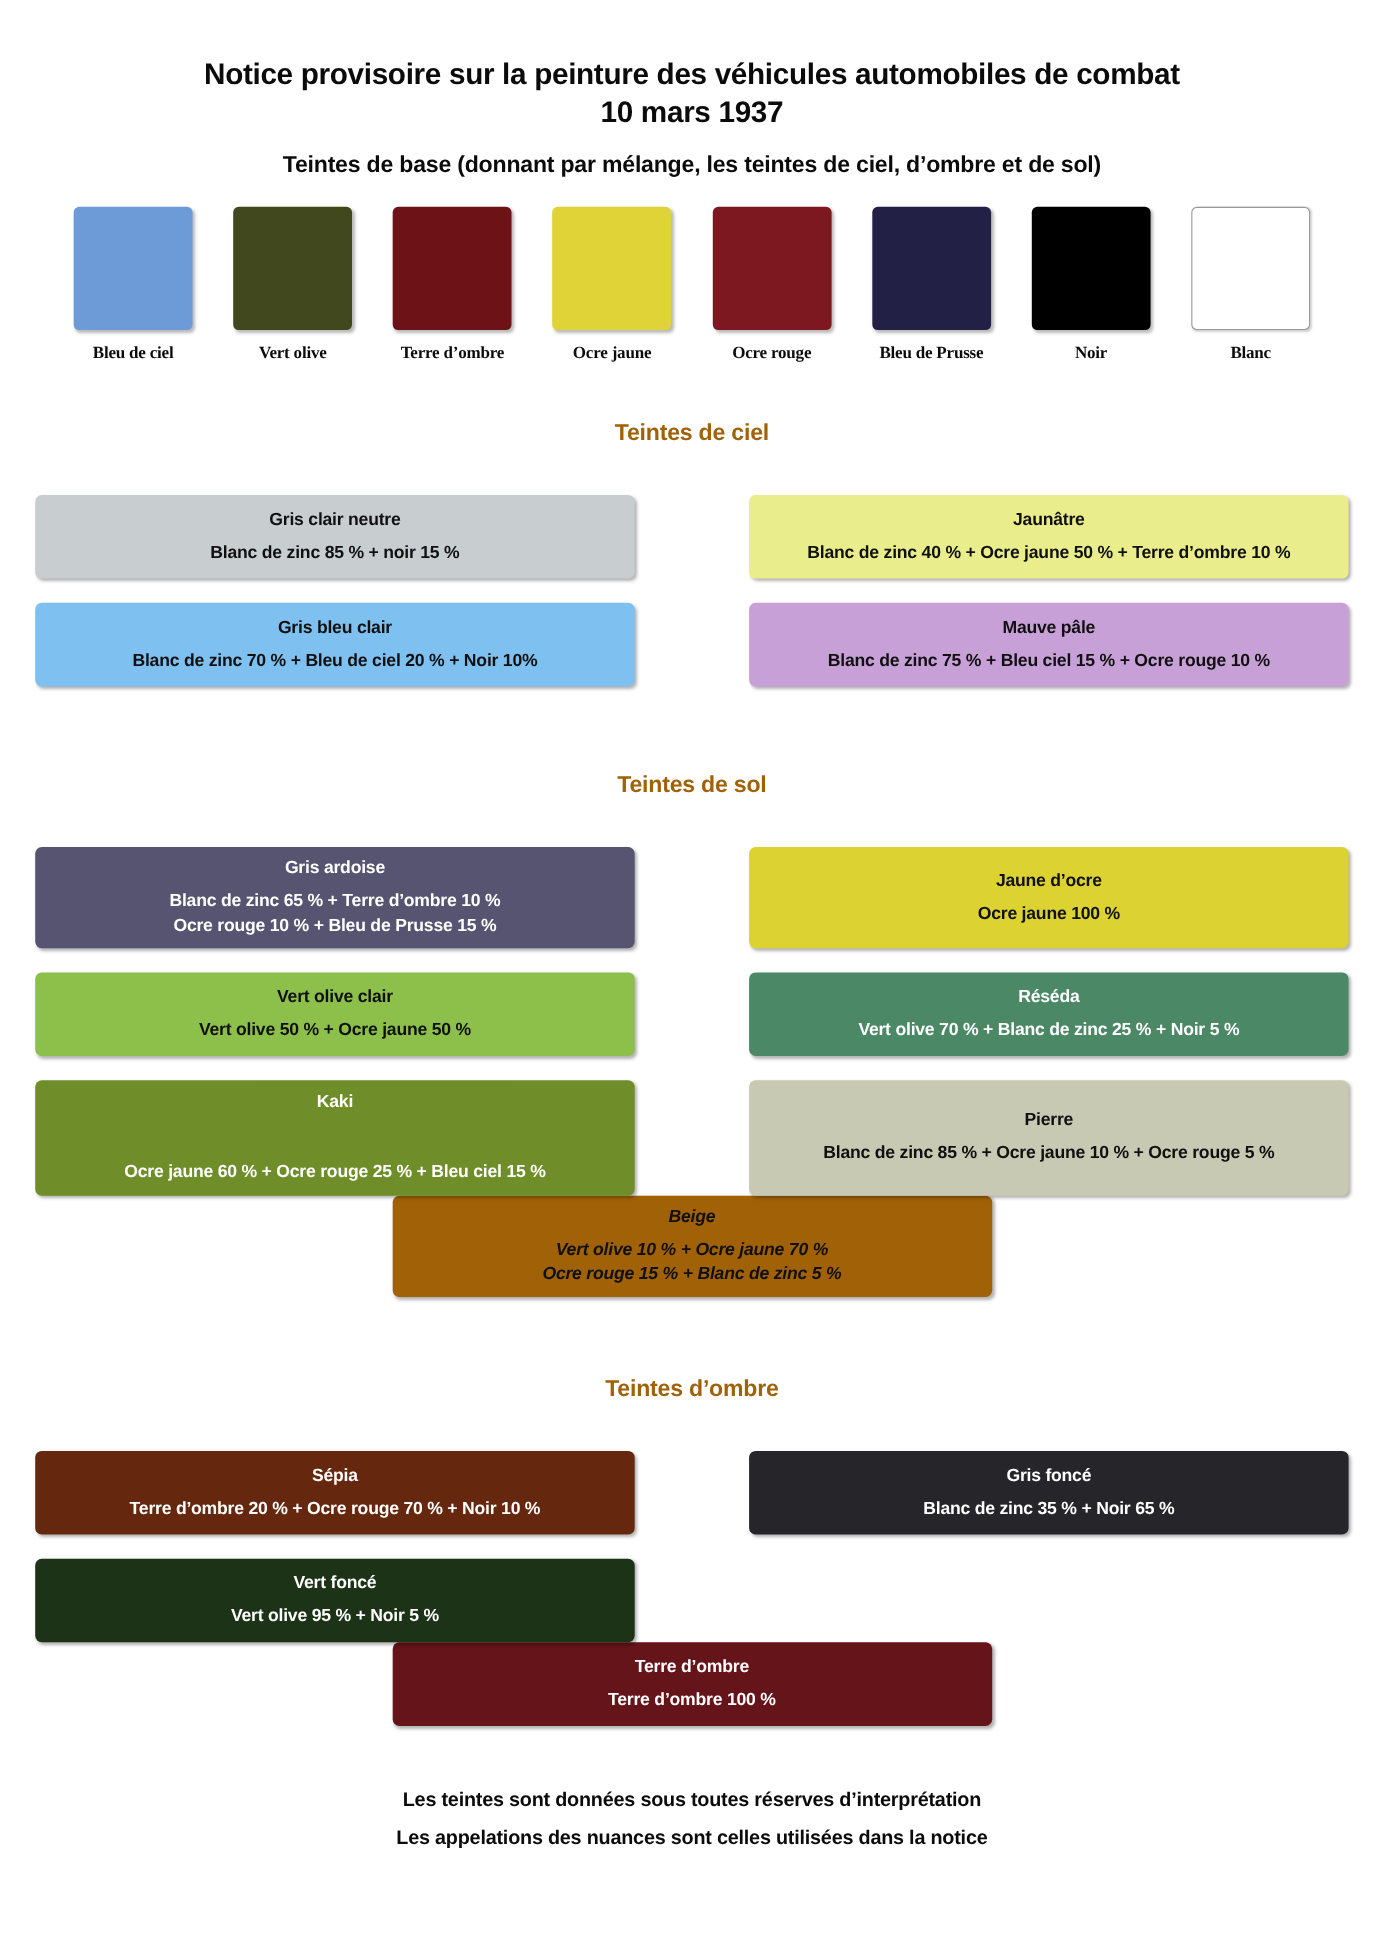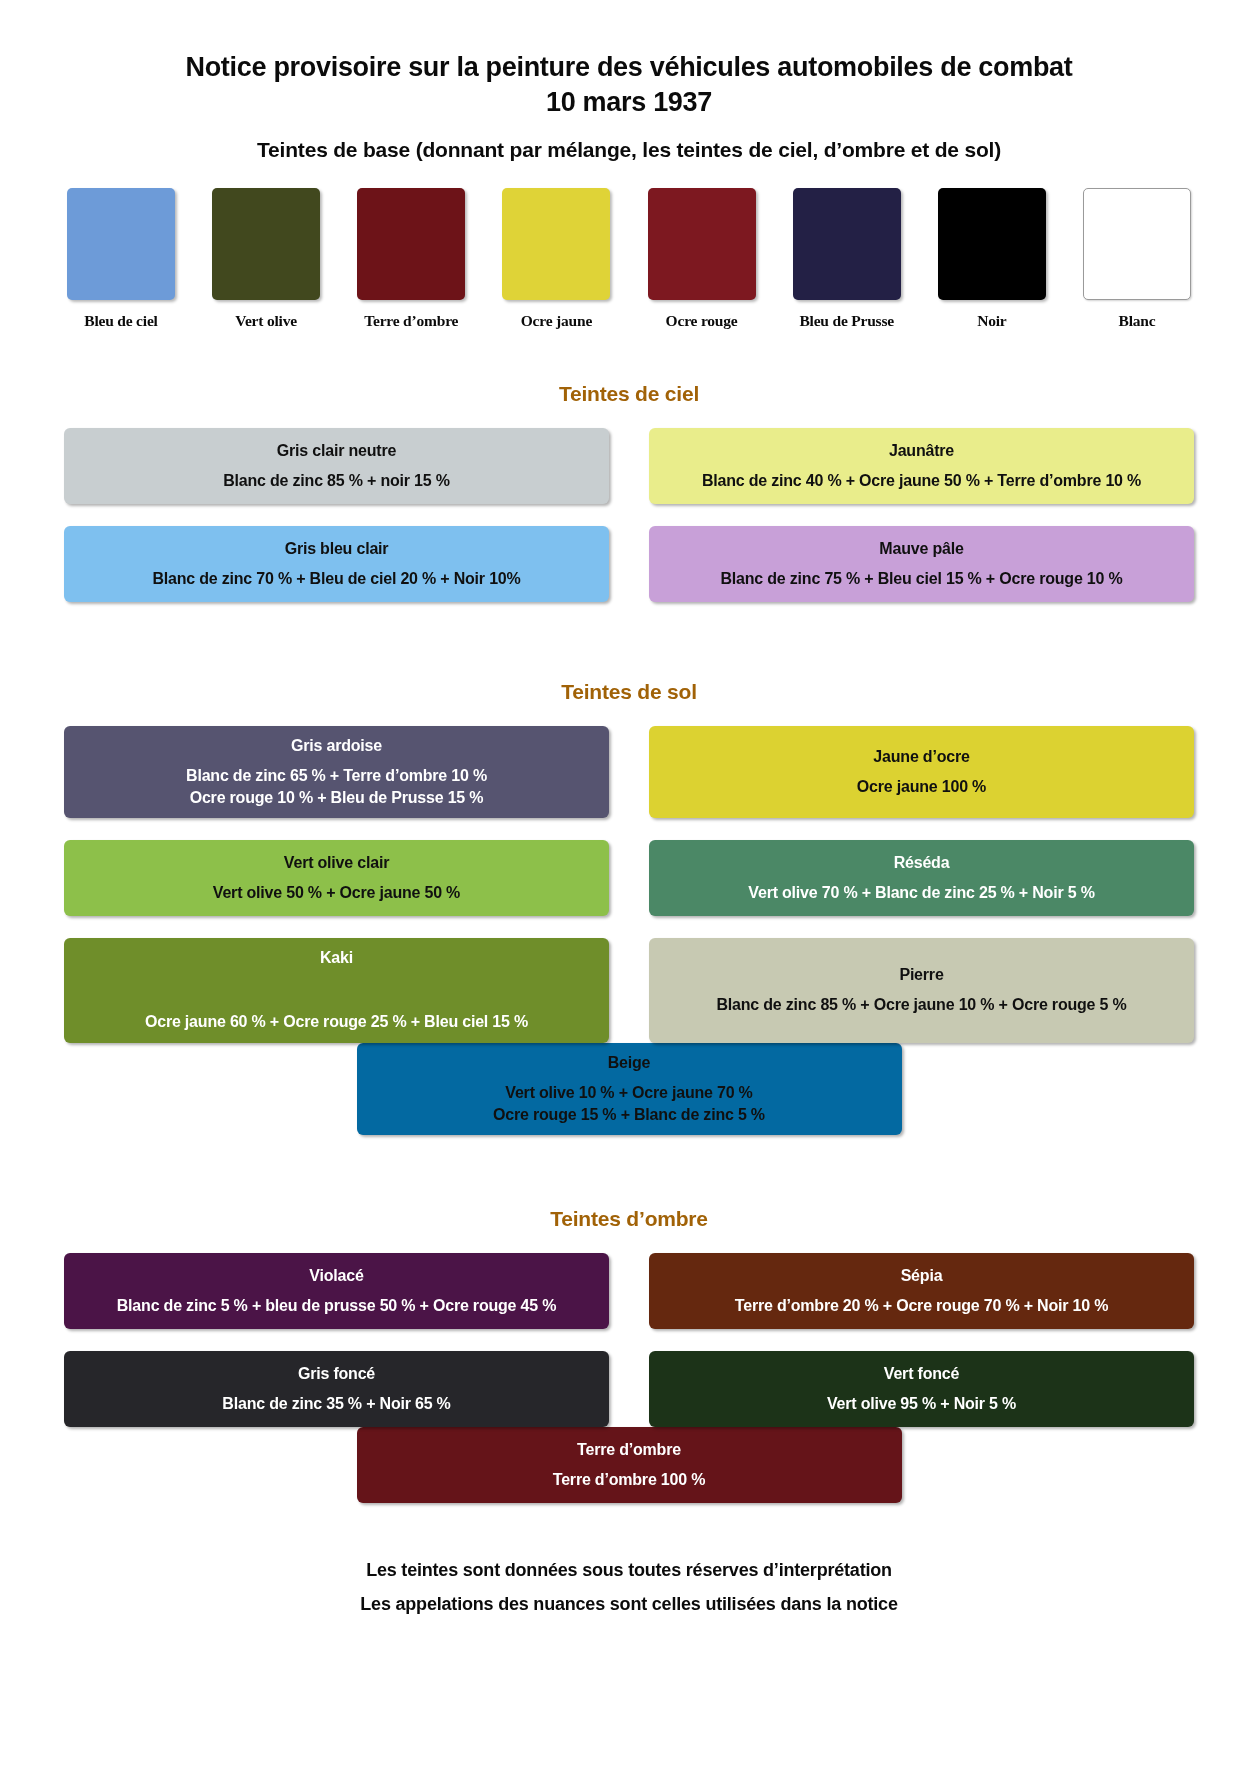--- a/index.html
+++ b/index.html
@@ -84,22 +84,23 @@
     font-size: 15.5px;
     font-weight: bold;
     text-align: center;
     color: #0b0b0b;
     white-space: nowrap;
     letter-spacing: -0.2px;
   }
 
   
   .group {
-    padding: 0 64px;
-    box-sizing: border-box;
+    padding: 0 32px;
+    box-sizing: border-box;
+    margin-top: 44px;
   }
   .bar-grid {
     display: flex;
     flex-wrap: wrap;
     justify-content: space-between;
     row-gap: 22px;
   }
   .bar {
     width: 545px;
     min-height: 76px;
@@ -270,37 +271,31 @@
               <span class="rline">Ocre jaune 60 % + Ocre rouge 25 % + Bleu ciel 15 %</span>
             </div>
           </div>
           <div class="bar" style="background: rgb(199, 201, 178);">
             <div class="bar-name txt-dark">Pierre</div>
             <div class="bar-recipe txt-dark">
               <span class="rline">Blanc de zinc 85 % + Ocre jaune 10 % + Ocre rouge 5 %</span>
             </div>
           </div>
         </div>
-        <div class="bar wide-center sp-beige" style="background: #0369a1;">
+        <div class="bar wide-center sp-beige" style="background: #a16207; font-style: italic;">
           <div class="bar-name txt-dark">Beige</div>
           <div class="bar-recipe txt-dark">
             <span class="rline">Vert olive 10 % + Ocre jaune 70 %</span>
             <span class="rline">Ocre rouge 15 % + Blanc de zinc 5 %</span>
           </div>
         </div>
       </div>
       <div class="section-title sp-ombre-title">Teintes d’ombre</div>
       <div class="group">
         <div class="bar-grid sp-ombre-bars">
-          <div class="bar" style="background: rgb(75, 20, 71);">
-            <div class="bar-name txt-light">Violacé</div>
-            <div class="bar-recipe txt-light">
-              <span class="rline">Blanc de zinc 5 % + bleu de prusse 50 % + Ocre rouge 45 %</span>
-            </div>
-          </div>
           <div class="bar" style="background: rgb(101, 40, 15);">
             <div class="bar-name txt-light">Sépia</div>
             <div class="bar-recipe txt-light">
               <span class="rline">Terre d’ombre 20 % + Ocre rouge 70 % + Noir 10 %</span>
             </div>
           </div>
           <div class="bar" style="background: rgb(38, 38, 42);">
             <div class="bar-name txt-light">Gris foncé</div>
             <div class="bar-recipe txt-light">
               <span class="rline">Blanc de zinc 35 % + Noir 65 %</span>

